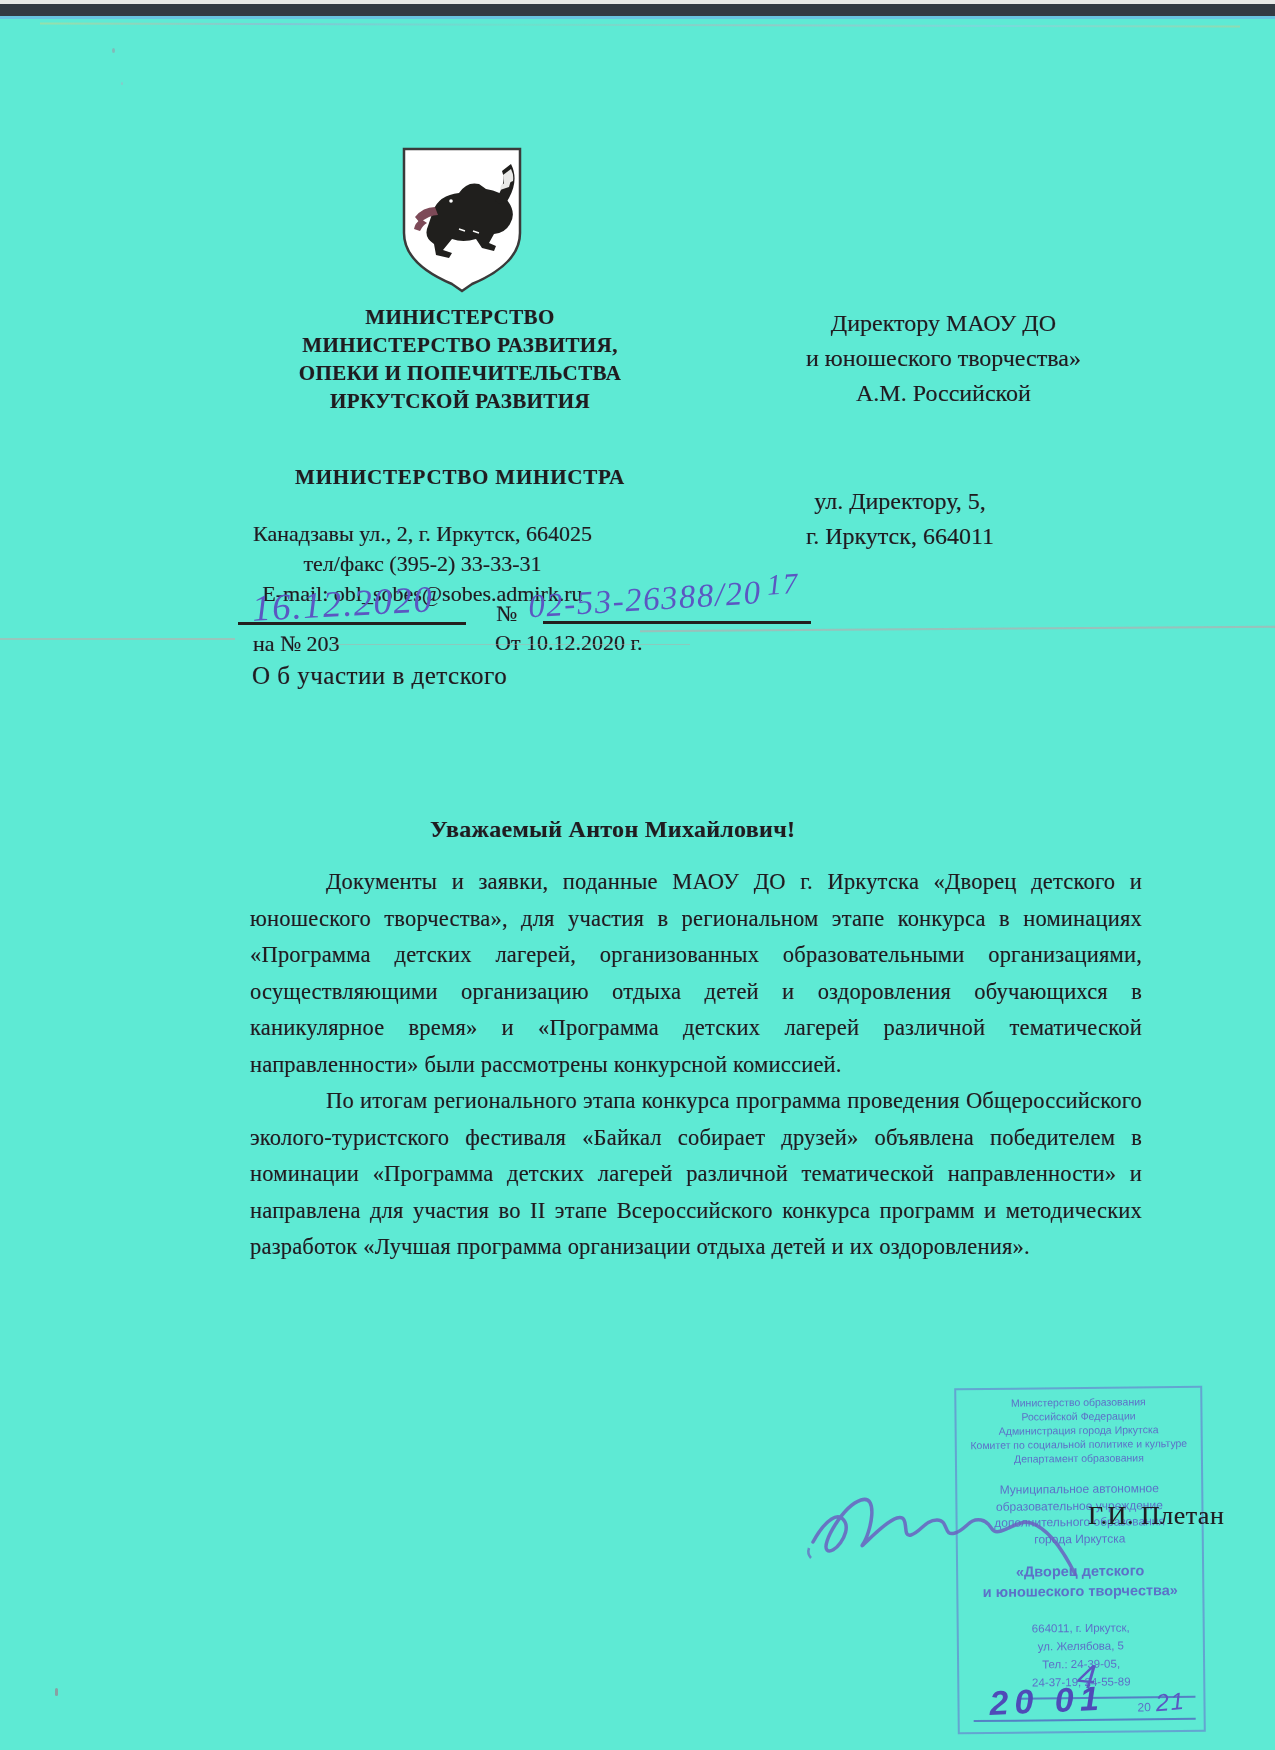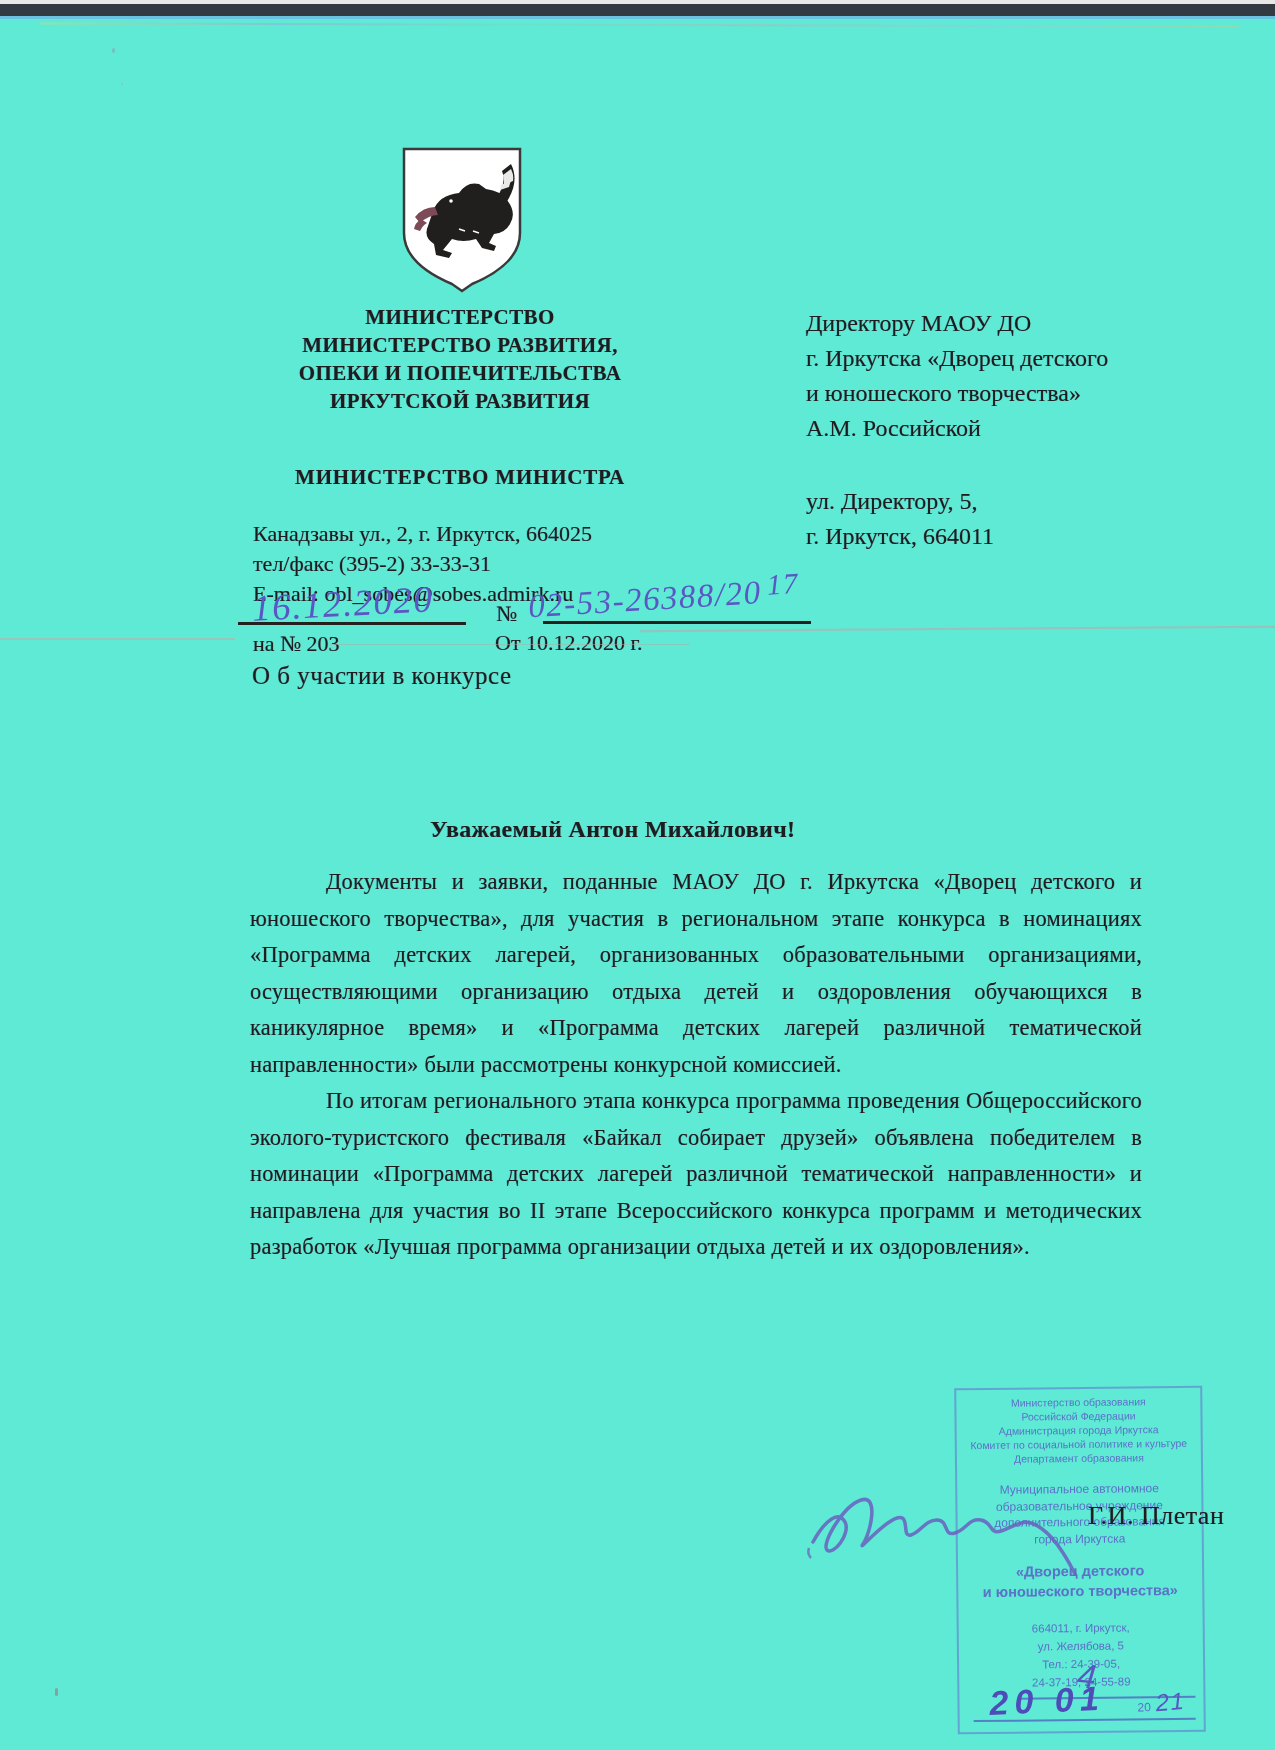--- a/index.html
+++ b/index.html
@@ -1,21 +1,21 @@
 <!DOCTYPE html>
 <html><head>
 <meta charset="utf-8">
 <style>
   html,body{margin:0;padding:0;background:#e8e8e6;}
   .page{
     position:relative;width:1275px;height:1750px;background:#5eead4;
     font-family:"Liberation Serif", serif;color:#1d1d1f;overflow:hidden;
     margin:4px auto;
   }
-  .doc-text{text-shadow:0.45px 0 0 rgba(150,40,40,.28), -0.45px 0 0 rgba(40,60,150,.28);}
+  .doc-text{text-shadow:0.45px 0 0 rgba(150,40,40,.28), -0.45px 0 0 rgba(40,60,150,.28);text-align:center;}
   
   .scan-edge-top{position:absolute;left:0;top:0;width:1275px;height:12px;background:#333a42;}
   .scan-line-blue{position:absolute;left:0;top:12px;width:1275px;height:3px;background:#6db6e4;opacity:.75;}
   .scan-line-rainbow{position:absolute;left:40px;top:20px;width:1200px;height:2px;opacity:.4;
     background:linear-gradient(90deg,#e9d26e,#b791d6,#7fd3c0,#e09ab0,#9fc2e8,#d9c47e);transform:rotate(.15deg);}
   .speck{position:absolute;border-radius:50%;}
   .artifact{position:absolute;height:2px;}
   
   .coat{position:absolute;left:399px;top:141px;}
   .ministry{position:absolute;left:250px;top:299px;width:420px;text-align:center;
@@ -111,25 +111,24 @@
     <span>02-53-26388/20</span><span class="sup">17</span>
   </div>
   <div class="rule rule-number"></div>
   <div class="in-reply doc-text">на № 203</div>
   <div class="of-date doc-text">От 10.12.2020 г.</div>
 
   <div class="artifact" style="left:0;top:634px;width:235px;background:#c9a8a8;opacity:.55;"></div>
   <div class="artifact" style="left:330px;top:640px;width:360px;height:1px;background:#b5aaa6;opacity:.5;"></div>
   <div class="artifact" style="left:640px;top:624px;width:635px;background:#d698a2;opacity:.5;transform:rotate(-.4deg);"></div>
 
-  <div class="subject doc-text">О б участии в конкурсе</div>
+  <div class="subject doc-text">О б участии в детского</div>
 
   <div class="recipient doc-text">
     <div>Директору МАОУ ДО</div>
-    <div>г. Иркутска «Дворец детского</div>
     <div>и юношеского творчества»</div>
     <div>А.М. Российской</div>
   </div>
   <div class="recipient-addr doc-text">
     <div>ул.  Директору, 5,</div>
     <div>г. Иркутск, 664011</div>
   </div>
 
   <div class="salutation doc-text">Уважаемый Антон Михайлович!</div>
   <div class="body-block doc-text">

